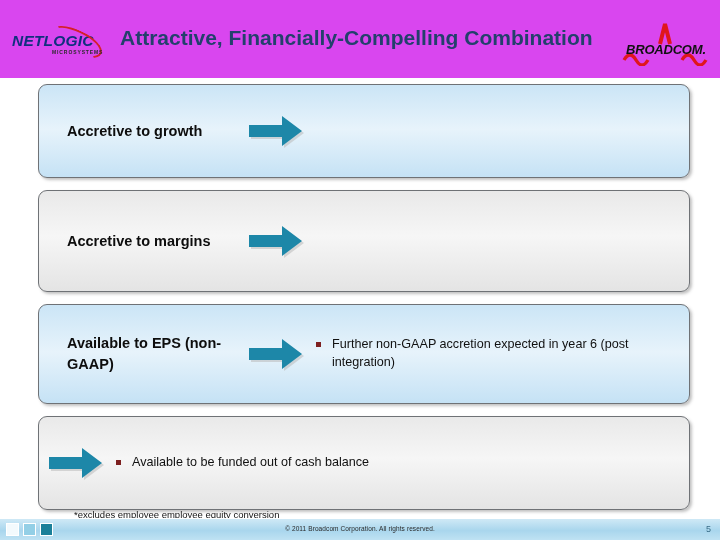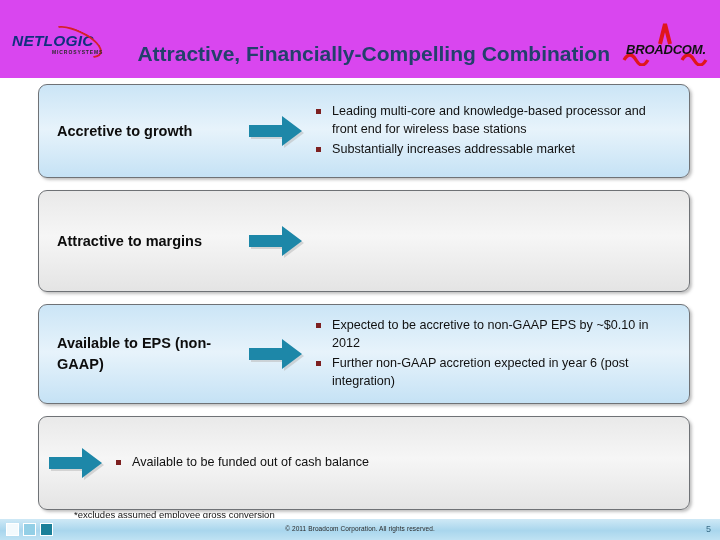--- a/index.html
+++ b/index.html
@@ -43,22 +43,22 @@
     transform: rotate(25deg);
     pointer-events: none;
   }
   .nl-sub {
     position: absolute; left: 40px; top: 19px;
     font-size: 5px; font-weight: bold; letter-spacing: 0.9px;
     color: #2b2b2b; white-space: nowrap;
   }
 
   .slide-title {
-    position: absolute; left: 120px; top: 42px;
-    width: 490px; text-align: right;
+    position: absolute; left: 120px; top: 26px;
+    width: 490px; text-align: left;
     font-size: 21px; font-weight: bold;
     color: #23406c;
     white-space: nowrap;
   }
 
   .logo-broadcom {
     position: absolute; right: 8px; top: 22px;
     width: 92px; height: 44px;
   }
   .bc-wave { position: absolute; left: 0; top: 0; width: 92px; height: 44px; }
@@ -90,21 +90,21 @@
   .row.grey {
     background: linear-gradient(180deg,#e9e9e9 0%, #f6f6f6 45%, #e4e4e4 100%);
   }
   #row-1 { height: 94px; margin-bottom: 12px; }
   #row-2 { height: 102px; margin-bottom: 12px; }
   #row-3 { height: 100px; margin-bottom: 12px; }
   #row-4 { height: 94px; }
 
   .row-label {
     width: 200px;
-    padding-left: 18px;
+    padding-left: 28px;
     font-size: 14.5px; font-weight: bold;
     color: #0d0d0d;
     line-height: 1.42;
     flex: 0 0 auto;
   }
   .arrow-cell {
     width: 74px;
     flex: 0 0 auto;
     display: flex; align-items: center; justify-content: center;
   }
@@ -193,34 +193,24 @@
     <div class="row blue" id="row-1">
       <div class="row-label">Accretive to growth</div>
       <div class="arrow-cell">
         <svg class="arrow" viewBox="0 0 58 40">
           <g transform="translate(2,3)">
             <path d="M0 11 L33 11 L33 2 L53 17 L33 32 L33 23 L0 23 Z" fill="#b9b9b9" opacity="0.55" transform="translate(2,2)"></path>
             <path d="M0 11 L33 11 L33 2 L53 17 L33 32 L33 23 L0 23 Z" fill="#1d87a8"></path>
           </g>
         </svg>
       </div>
-      <div class="bullets">
-        <div class="bullet">
-          <span class="sq"></span>
-          <span>Leading multi-core and knowledge-based processor and front end for wireless base stations</span>
-        </div>
-        <div class="bullet">
-          <span class="sq"></span>
-          <span>Substantially increases addressable market</span>
-        </div>
-      </div>
     </div>
 
     <div class="row grey" id="row-2">
-      <div class="row-label">Attractive to margins</div>
+      <div class="row-label">Accretive to margins</div>
       <div class="arrow-cell">
         <svg class="arrow" viewBox="0 0 58 40">
           <g transform="translate(2,3)">
             <path d="M0 11 L33 11 L33 2 L53 17 L33 32 L33 23 L0 23 Z" fill="#b9b9b9" opacity="0.55" transform="translate(2,2)"></path>
             <path d="M0 11 L33 11 L33 2 L53 17 L33 32 L33 23 L0 23 Z" fill="#1d87a8"></path>
           </g>
         </svg>
       </div>
     </div>
 
@@ -228,24 +218,20 @@
       <div class="row-label">Available to EPS (non-GAAP)</div>
       <div class="arrow-cell">
         <svg class="arrow" viewBox="0 0 58 40">
           <g transform="translate(2,3)">
             <path d="M0 11 L33 11 L33 2 L53 17 L33 32 L33 23 L0 23 Z" fill="#b9b9b9" opacity="0.55" transform="translate(2,2)"></path>
             <path d="M0 11 L33 11 L33 2 L53 17 L33 32 L33 23 L0 23 Z" fill="#1d87a8"></path>
           </g>
         </svg>
       </div>
       <div class="bullets">
-        <div class="bullet">
-          <span class="sq"></span>
-          <span>Expected to be accretive to non-GAAP EPS by ~$0.10 in 2012</span>
-        </div>
         <div class="bullet">
           <span class="sq"></span>
           <span>Further non-GAAP accretion expected in year 6 (post integration)</span>
         </div>
       </div>
     </div>
 
     <div class="row grey" id="row-4">
       <div class="arrow-cell">
         <svg class="arrow" viewBox="0 0 58 40">
@@ -258,21 +244,21 @@
       <div class="bullets">
         <div class="bullet">
           <span class="sq"></span>
           <span>Available to be funded out of cash balance</span>
         </div>
       </div>
     </div>
 
   </div>
 
-  <div class="footnote">*excludes assumed employee gross conversion</div>
+  <div class="footnote">*excludes employee employee equity conversion</div>
 
   <div class="footer">
     <div class="footer-squares">
       <span class="fsq s1"></span>
       <span class="fsq s2"></span>
       <span class="fsq s3"></span>
     </div>
     <div class="copyright">© 2011  Broadcom Corporation.  All rights reserved.</div>
     <div class="slide-number">5</div>
   </div>

